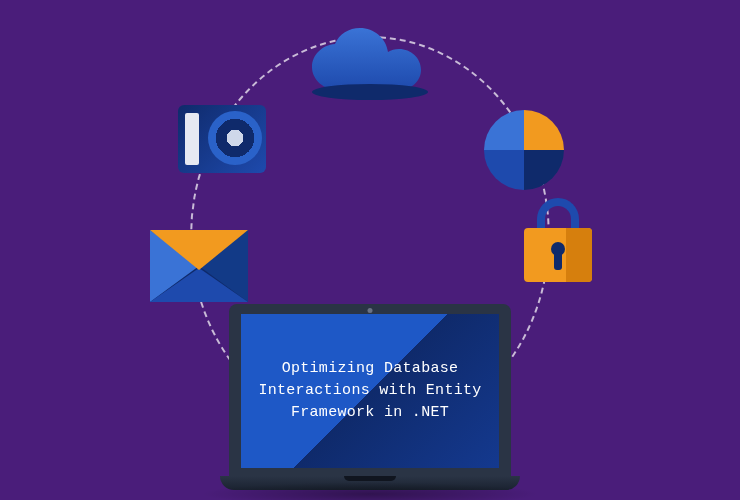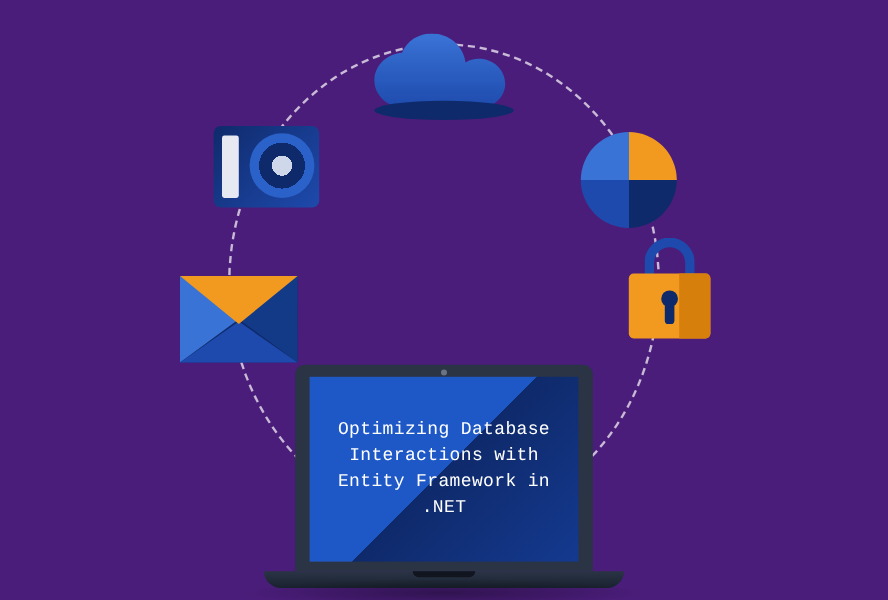--- a/index.html
+++ b/index.html
@@ -139,21 +139,21 @@
   }
 
   
   .laptop {
     left: 50%; bottom: 0;
     transform: translateX(-50%);
     width: 300px;
   }
   .screen-frame {
     margin: 0 auto;
-    width: 248px;
+    width: 282px;
     height: 172px;
     background: #2a3445;
     border-radius: 8px 8px 0 0;
     padding: 10px 12px 8px 12px;
     position: relative;
   }
   .camera-dot {
     position:absolute; left:50%; top:4px; transform:translateX(-50%);
     width:5px; height:5px; border-radius:50%;
     background:#6a7284;

